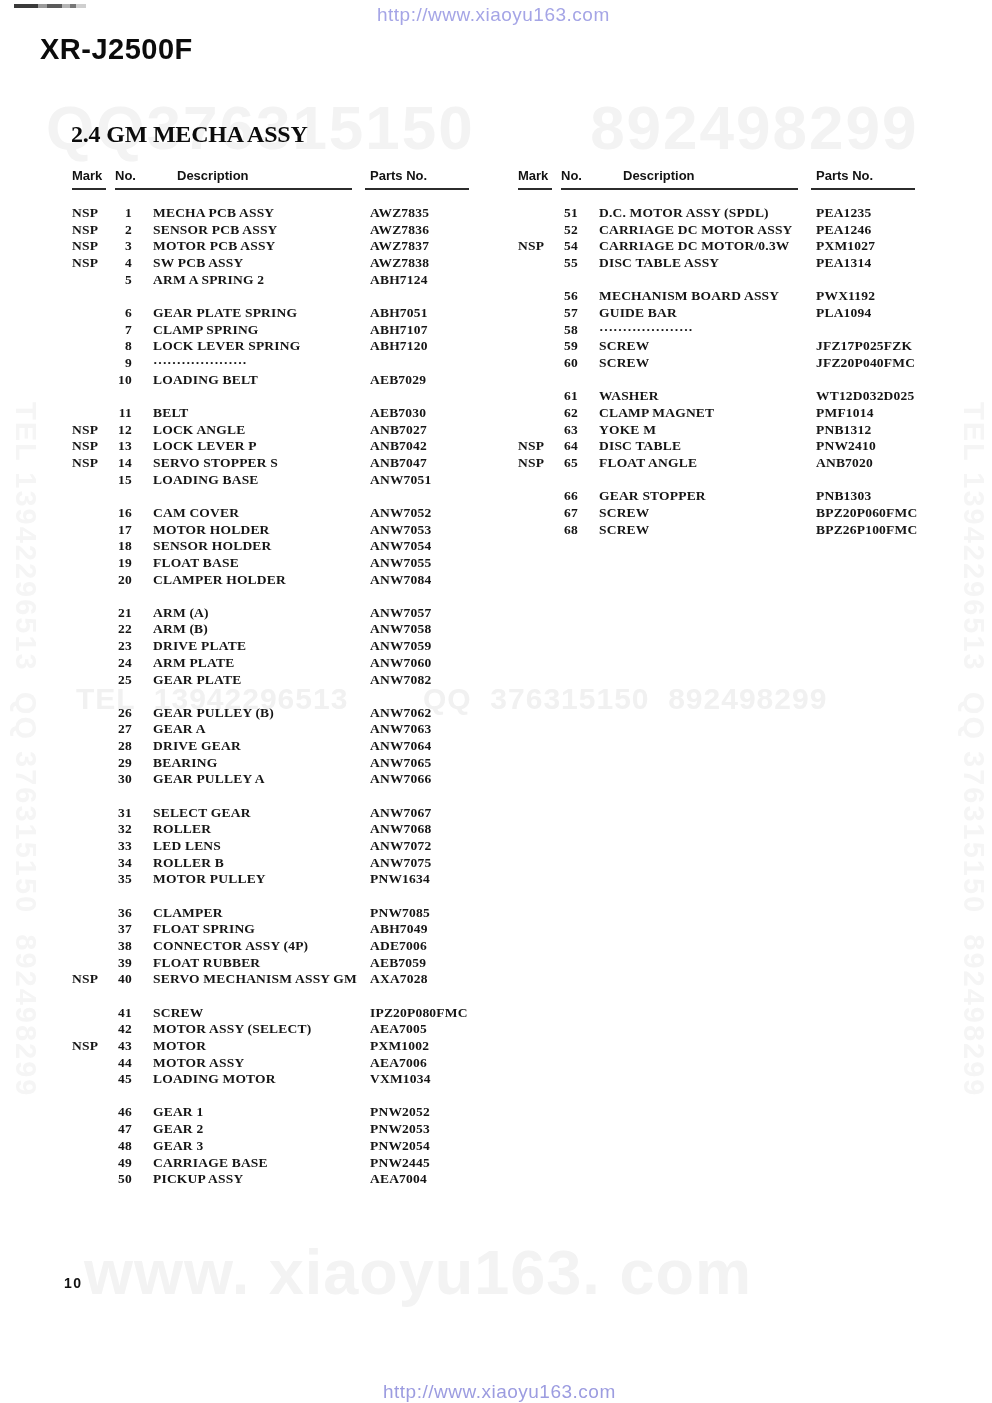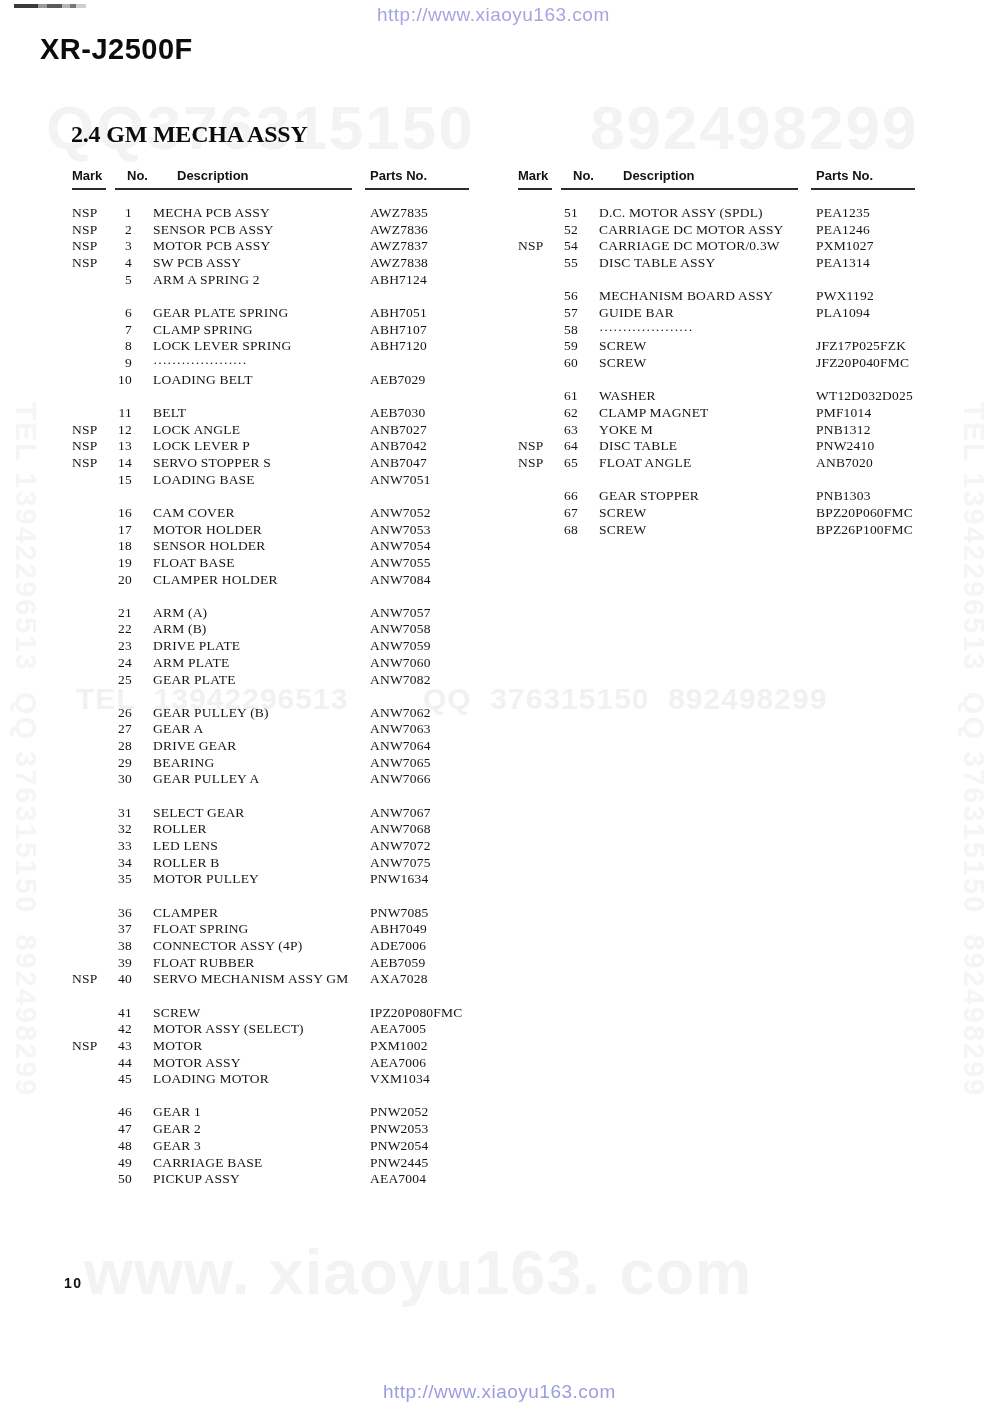--- a/index.html
+++ b/index.html
@@ -30,30 +30,30 @@
   .doc-title{position:absolute;left:40px;top:33px;font-size:29px;font-weight:bold;letter-spacing:0.5px;color:#0c0c0c;}
   .section-title{position:absolute;left:71px;top:121px;font-size:24px;font-weight:bold;letter-spacing:-0.2px;color:#0c0c0c;font-family:Liberation Serif, serif;}
   .page-number{position:absolute;left:64px;top:1275px;font-size:14px;font-weight:bold;letter-spacing:1.5px;color:#111;}
   
   .ptable{position:absolute;top:168px;width:410px;}
   .ptable-left{left:72px;}
   .ptable-right{left:518px;}
   .thead{position:relative;height:37px;font-size:13px;font-weight:bold;color:#131313;}
   .thead span{position:absolute;top:0;white-space:nowrap;}
   .h-mark{left:0;}
-  .h-no{left:43px;margin-left:12px;}
+  .h-no{left:43px;}
   .h-desc{left:81px;margin-left:24px;}
   .h-parts{left:298px;}
   .hline{position:absolute;top:20px;height:2px;background:#2c2c2c;}
   .u1{left:0;width:34px;}
   .u2{left:43px;width:237px;}
   .u3{left:293px;width:104px;}
   .tbody{
     font-family:"Liberation Serif",serif;
-    font-weight:400;font-size:13.5px;color:#151515;letter-spacing:0.2px;
+    font-weight:700;font-size:13.5px;color:#151515;letter-spacing:0.2px;
   }
   .tgroup{margin-bottom:16.5px;}
   .tgroup-extra{margin-top:17px;}
   .trow{position:relative;height:16.7px;line-height:16.5px;}
   .trow span{position:absolute;top:0;white-space:nowrap;}
   .c-mark{left:0;}
   .c-no{left:10px;width:50px;text-align:right;}
   .c-desc{left:81px;}
   .c-parts{left:298px;}
 </style>

